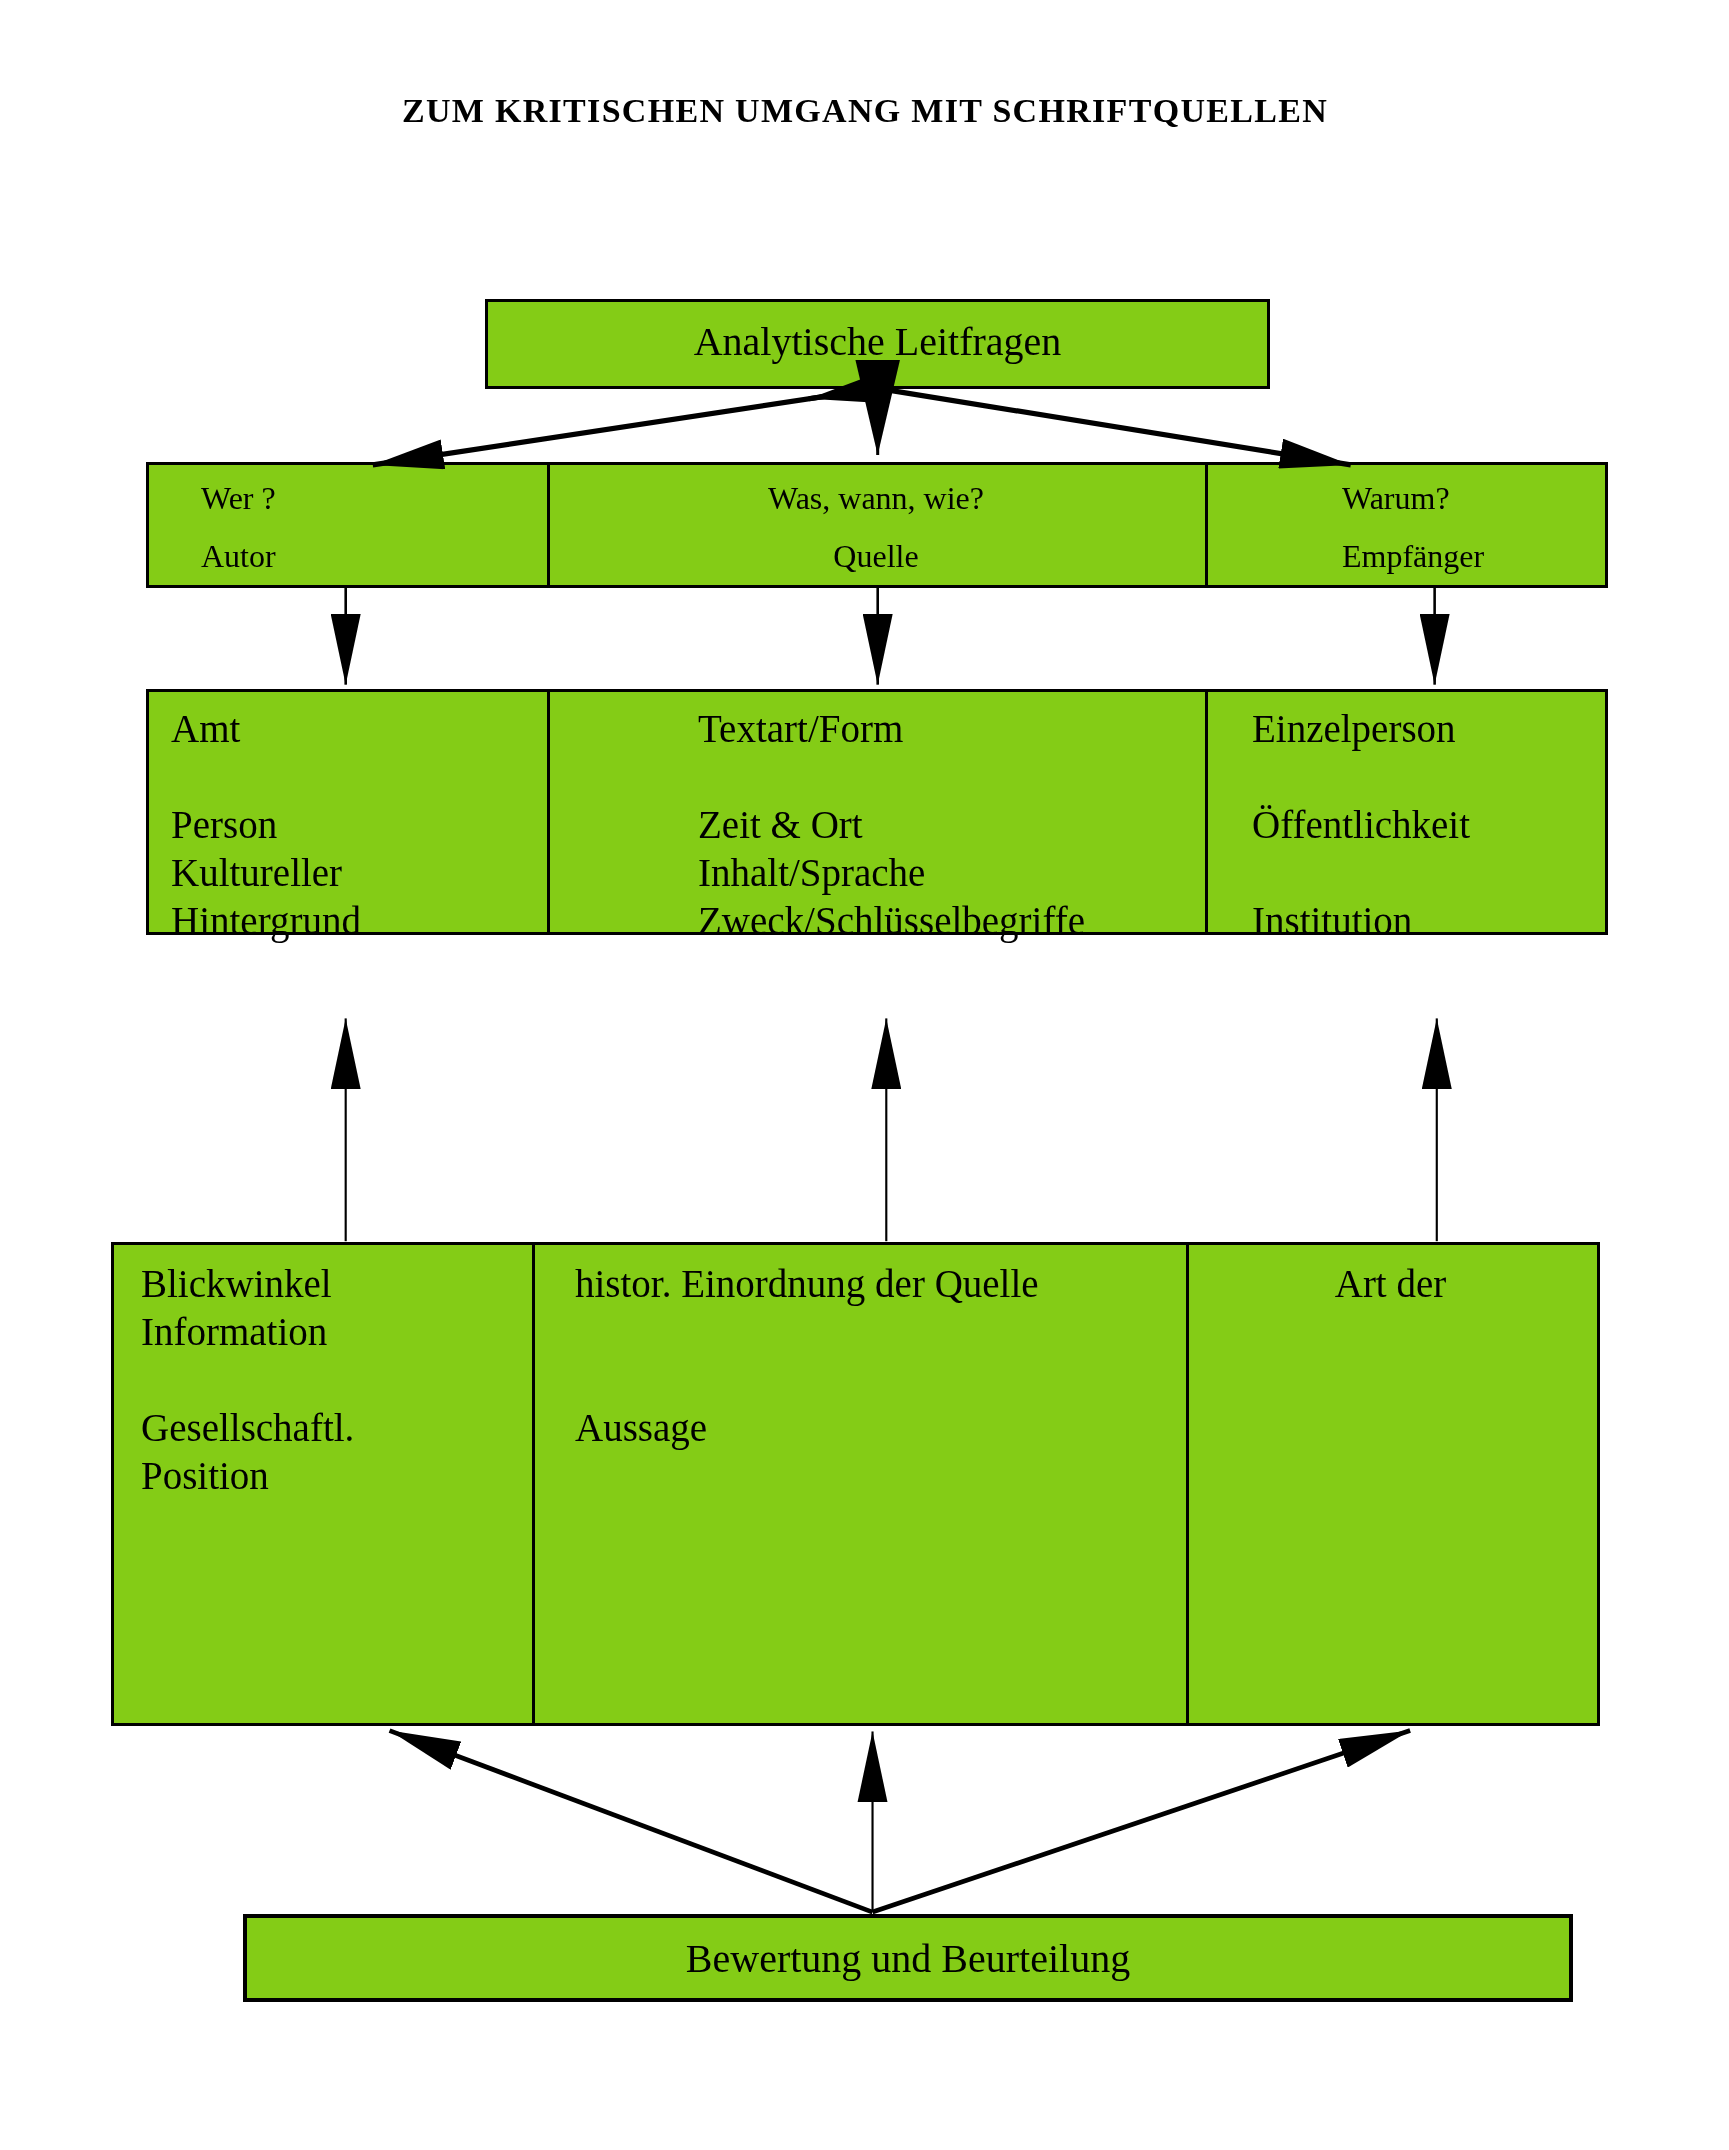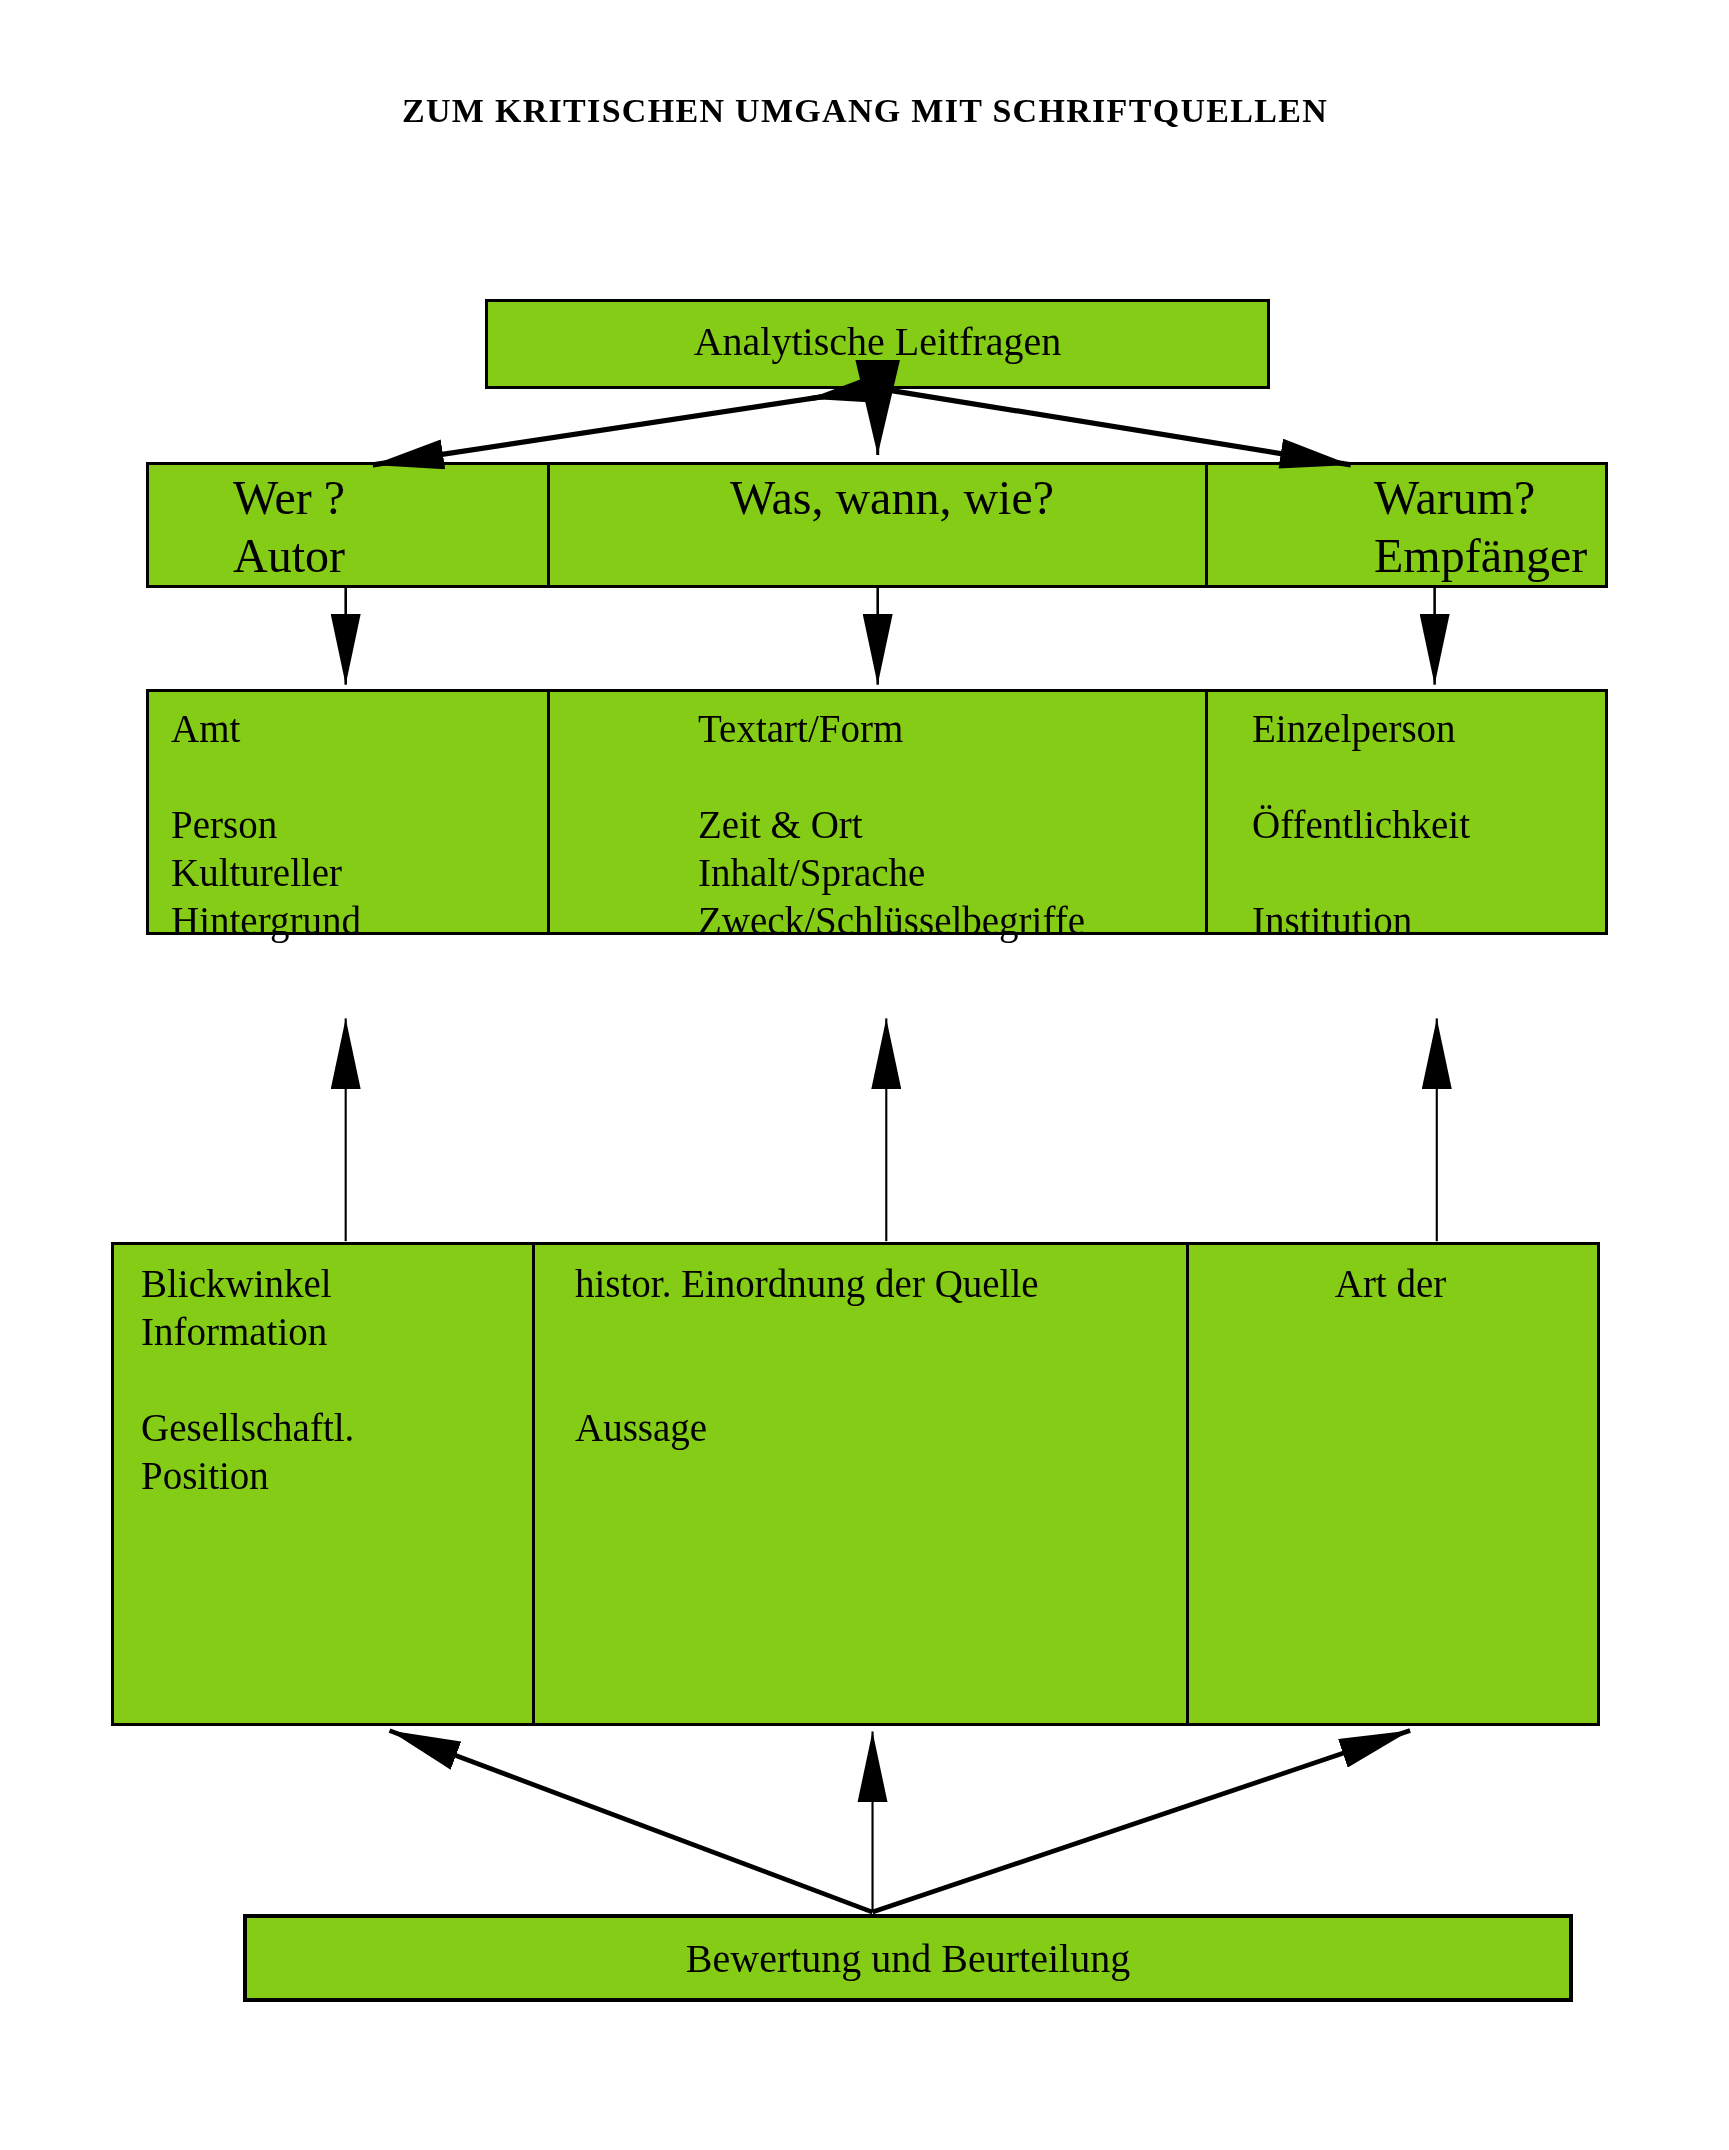--- a/index.html
+++ b/index.html
@@ -30,21 +30,21 @@
     position:absolute; inset:0;
     display:flex; align-items:center; justify-content:center;
     font-size:40px;
     white-space:nowrap;
   }
   .vdiv {
     position:absolute; top:0; bottom:0; width:3px;
     background:#000;
   }
   .cellblock { position:absolute; white-space:nowrap; }
-  .ln1 { height:58px; line-height:58px; font-size:48px;margin-left:32px; }
+  .ln1 { height:58px; line-height:58px; font-size:32px; }
   .ln  { height:48px; line-height:48px; font-size:39px; }
   svg.arrows {
     position:absolute; left:0; top:0;
     pointer-events:none;
   }
   .center-text { text-align:center; }
 </style>
 </head>
 <body>
 
@@ -60,20 +60,21 @@
     <div class="vdiv" style="left:398px;"></div>
     <div class="vdiv" style="left:1056px;"></div>
 
     <div class="cellblock" style="left:52px; top:4.3px;">
       <div class="ln1">Wer ?</div>
       <div class="ln1">Autor</div>
     </div>
 
     <div class="cellblock center-text" style="left:398px; top:4.3px; width:658px;">
       <div class="ln1">Was, wann, wie?</div>
+      <div class="ln1">Quelle</div>
     </div>
 
     <div class="cellblock" style="left:1193px; top:4.3px;">
       <div class="ln1">Warum?</div>
       <div class="ln1">Empfänger</div>
     </div>
   </div>
 
   <div class="box" style="left:146px; top:689px; width:1462px; height:246px;">
     <div class="vdiv" style="left:398px;"></div>

